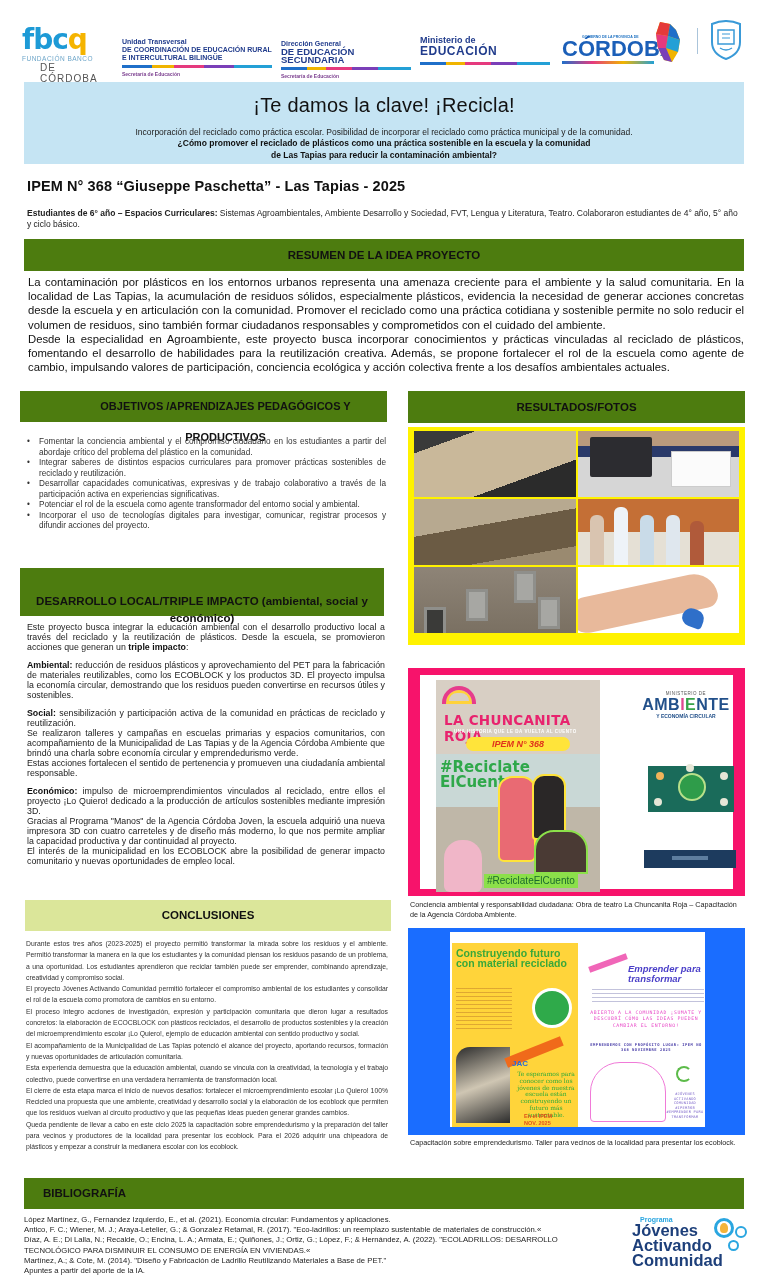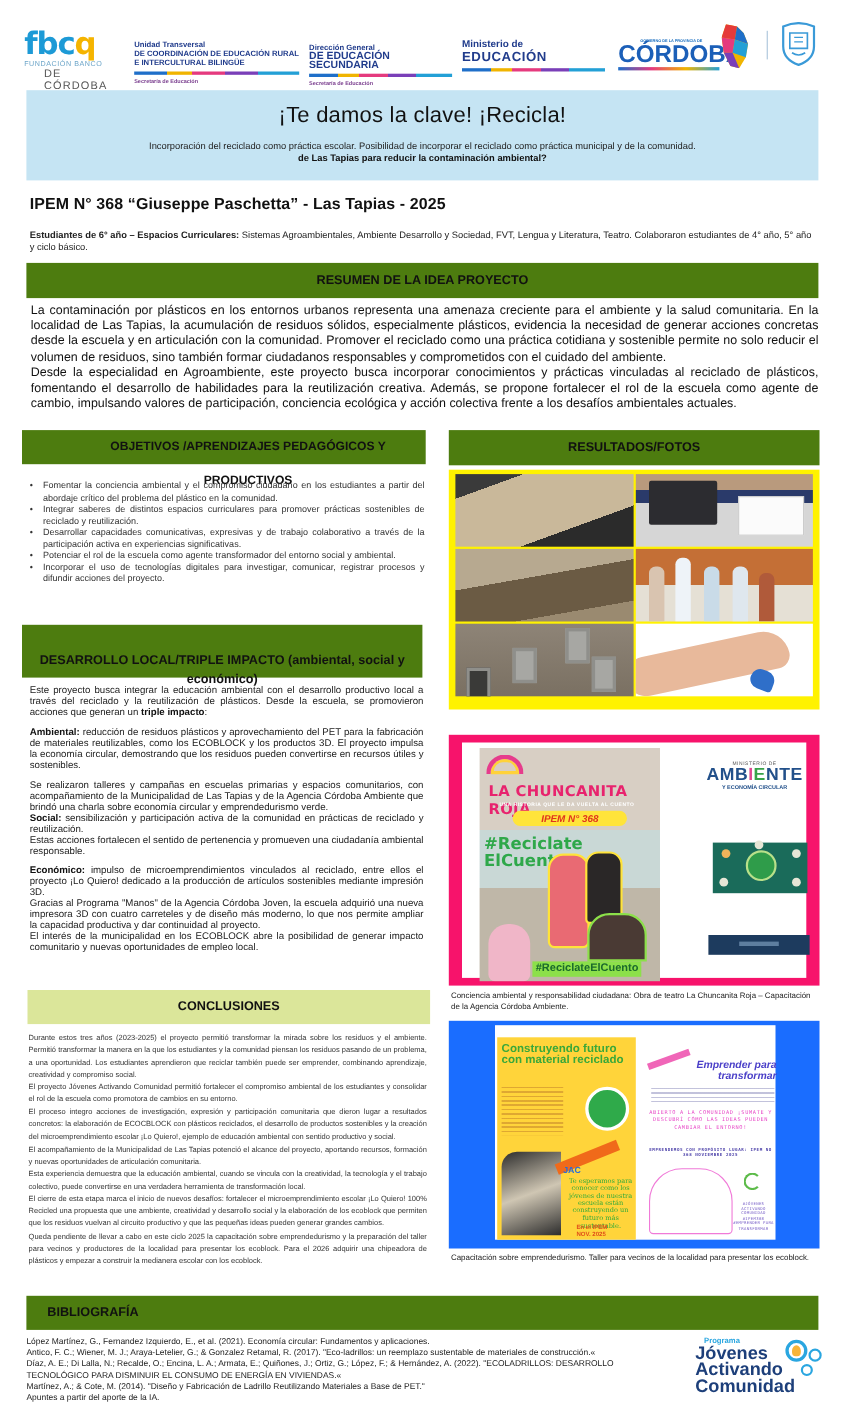--- a/index.html
+++ b/index.html
@@ -87,21 +87,21 @@
   .poster { position: absolute; left: 16px; top: 5px; width: 164px; height: 212px; background: linear-gradient(180deg,#d8cfc4 0 35%,#c9d8d6 35% 60%,#bfb7a8 60% 100%); overflow: hidden; }
   .poster .rainbow { position: absolute; left: 6px; top: 6px; width: 34px; height: 18px; border-radius: 18px 18px 0 0; border: 4px solid #e63c8c; border-bottom: none; box-shadow: 0 0 0 3px #ffd23a inset; }
   .poster .t1 { position: absolute; left: 8px; top: 32px; font-family: "DejaVu Sans", sans-serif; font-weight: bold; font-size: 13.5px; color: #e8236e; letter-spacing: 0.3px; }
   .poster .t2 { position: absolute; left: 18px; top: 49px; font-size: 4.5px; color: #fff; font-weight: bold; letter-spacing: 0.5px; }
   .poster .t3 { position: absolute; left: 30px; top: 57px; width: 104px; height: 14px; background: #ffe43a; border-radius: 8px; font-size: 9px; color: #e0341c; font-weight: bold; font-style: italic; text-align: center; line-height: 14px; }
   .poster .t4 { position: absolute; left: 4px; top: 80px; font-family: "DejaVu Sans", sans-serif; font-size: 15px; line-height: 15px; font-weight: bold; color: #2fa84a; }
   .poster .girl1 { position: absolute; left: 62px; top: 96px; width: 38px; height: 86px; background: #e96a73; border: 2px solid #ffe33a; border-radius: 14px 14px 6px 6px; }
   .poster .girl2 { position: absolute; left: 96px; top: 94px; width: 34px; height: 66px; background: #2a2727; border: 2px solid #ffe33a; border-radius: 12px 12px 4px 4px; }
   .poster .boy { position: absolute; left: 98px; top: 150px; width: 54px; height: 44px; background: #4a3a34; border: 2px solid #8ce04a; border-radius: 20px 20px 0 0; }
   .poster .pig { position: absolute; left: 8px; top: 160px; width: 38px; height: 52px; background: #f0b6c8; border-radius: 18px 18px 6px 6px; }
-  .poster .t5 { position: absolute; left: 48px; top: 194px; background: #8ce04a; font-size: 10px; font-weight: bold; color: #1b6a2c; padding: 0 3px; line-height: 14px; }
+  .poster .t5 { position: absolute; left: 48px; top: 194px; background: #8ce04a; font-size: 10px; font-weight: normal; color: #1b6a2c; padding: 0 3px; line-height: 14px; }
   .ambiente { position: absolute; left: 216px; top: 16px; width: 100px; text-align: center; }
   .ambiente .m1 { font-size: 4.5px; color: #555; letter-spacing: 0.5px; }
   .ambiente .m2 { font-size: 16px; font-weight: bold; color: #22508a; letter-spacing: 0.5px; line-height: 17px; }
   .ambiente .m2 .i1 { color: #e04891; }
   .ambiente .m2 .e1 { color: #38a34a; }
   .ambiente .m3 { font-size: 5px; font-weight: bold; color: #22508a; }
   .eco-img { position: absolute; left: 228px; top: 91px; width: 86px; height: 46px; background: #1a6b5a; }
   .eco-img .ring { position: absolute; left: 30px; top: 7px; width: 28px; height: 28px; border-radius: 50%; background: #2f9c4a; border: 2px solid #b8e08a; }
   .eco-img .dot { position: absolute; width: 8px; height: 8px; border-radius: 50%; background: #e6e6d6; }
   .ag-img { position: absolute; left: 224px; top: 175px; width: 92px; height: 18px; background: #1d3b5e; }
@@ -113,21 +113,21 @@
   .flyer1 { position: absolute; left: 2px; top: 11px; width: 126px; height: 184px; background: #ffd43a; }
   .flyer1 .ttl { position: absolute; left: 4px; top: 6px; width: 116px; font-size: 10.5px; line-height: 9.5px; font-weight: bold; color: #3aa83a; }
   .flyer1 .txt { position: absolute; left: 4px; top: 45px; width: 56px; height: 44px; background: repeating-linear-gradient(180deg,#c98a2c 0 1.5px,transparent 1.5px 4px); opacity: 0.6; }
   .flyer1 .badge { position: absolute; left: 80px; top: 45px; width: 40px; height: 40px; border-radius: 50%; background: #2faa4a; border: 3px solid #fff; }
   .flyer1 .photo { position: absolute; left: 4px; top: 104px; width: 54px; height: 76px; background: linear-gradient(160deg,#2c2c2c,#cfc6b3 50%,#2c2c2c); border-radius: 14px 0 0 0; }
   .flyer1 .arrow { position: absolute; left: 52px; top: 104px; width: 60px; height: 10px; background: #f06a1a; transform: rotate(-22deg); }
   .flyer1 .jac { position: absolute; left: 60px; top: 116px; font-size: 8px; font-weight: bold; color: #2a6cd8; }
   .flyer1 .msg { position: absolute; left: 64px; top: 128px; width: 60px; font-family: "DejaVu Serif", serif; font-size: 6px; line-height: 6.8px; color: #2faa3a; text-align: center; }
   .flyer1 .date { position: absolute; left: 72px; top: 170px; font-size: 5.5px; line-height: 7px; color: #e0501a; font-weight: bold; }
   .flyer2 { position: absolute; left: 134px; top: 10px; width: 122px; height: 184px; }
-  .flyer2 .ttl { position: absolute; left: 44px; top: 22px; width: 78px; font-size: 9.5px; line-height: 10px; font-weight: bold; font-style: italic; color: #4a3fc8; text-align: right; }
+  .flyer2 .ttl { position: absolute; left: 44px; top: 22px; width: 78px; font-size: 9.5px; line-height: 10px; font-weight: bold; font-style: italic; color: #4a3fc8; }
   .flyer2 .arr { position: absolute; left: 4px; top: 18px; width: 40px; height: 6px; background: #f066b8; transform: rotate(-20deg); }
   .flyer2 .txt { position: absolute; left: 8px; top: 47px; width: 112px; height: 16px; background: repeating-linear-gradient(180deg,#9a9ac4 0 1.2px,transparent 1.2px 4px); opacity: 0.6; }
   .flyer2 .pink { position: absolute; left: 4px; top: 68px; width: 116px; font-family: "DejaVu Sans Mono", monospace; font-size: 4.8px; line-height: 6.4px; color: #e84cc8; text-align: center; letter-spacing: 0.6px; }
   .flyer2 .purple { position: absolute; left: 4px; top: 100px; width: 116px; font-family: "DejaVu Sans Mono", monospace; font-size: 3.8px; line-height: 5px; color: #4a3fa8; font-weight: bold; text-align: center; letter-spacing: 0.5px; }
   .flyer2 .scene { position: absolute; left: 6px; top: 120px; width: 76px; height: 60px; border: 1px solid #f07ad8; border-radius: 30px 30px 4px 4px; }
   .flyer2 .tags { position: absolute; left: 80px; top: 150px; width: 42px; font-family: "DejaVu Sans Mono", monospace; font-size: 3.6px; line-height: 4.6px; color: #7a62c8; text-align: center; letter-spacing: 0.3px; }
   .flyer2 .recy { position: absolute; left: 92px; top: 124px; width: 16px; height: 16px; border-radius: 50%; border: 2px solid #5dbb4a; border-right-color: transparent; }
   .cap3 { left: 410px; top: 1138px; width: 336px; }
 
   
@@ -186,20 +186,21 @@
     <path d="M4 4 Q18 -2 32 4 L32 22 Q32 34 18 39 Q4 34 4 22 Z" fill="none" stroke="#3a9ad8" stroke-width="2"></path>
     <path d="M10 10 L26 10 L26 24 L10 24 Z" fill="none" stroke="#3a9ad8" stroke-width="1.5"></path>
     <path d="M12 28 Q18 32 24 28" fill="none" stroke="#3a9ad8" stroke-width="1.5"></path>
     <path d="M14 14 L22 14 M14 18 L22 18" stroke="#3a9ad8" stroke-width="1.2"></path>
   </svg>
 </div>
 
 <div class="hero">
   <h1>¡Te damos la clave! ¡Recicla!</h1>
   <div class="sub">Incorporación del reciclado como práctica escolar. Posibilidad de incorporar el reciclado como práctica municipal y de la comunidad.</div>
+  <div class="q">¿Cómo promover el reciclado de plásticos como una práctica sostenible en la escuela y la comunidad</div>
   <div class="q">de Las Tapias para reducir la contaminación ambiental?</div>
 </div>
 
 <div class="school">IPEM N° 368 “Giuseppe Paschetta” - Las Tapias - 2025</div>
 <div class="students"><b>Estudiantes de 6° año – Espacios Curriculares:</b><span> Sistemas Agroambientales, Ambiente Desarrollo y Sociedad, FVT, Lengua y Literatura, Teatro. Colaboraron estudiantes de 4° año, 5° año y ciclo básico.</span></div>
 
 <div class="section-bar resumen-bar">RESUMEN DE LA IDEA PROYECTO</div>
 <div class="resumen">
   <div>La contaminación por plásticos en los entornos urbanos representa una amenaza creciente para el ambiente y la salud comunitaria. En la localidad de Las Tapias, la acumulación de residuos sólidos, especialmente plásticos, evidencia la necesidad de generar acciones concretas desde la escuela y en articulación con la comunidad. Promover el reciclado como una práctica cotidiana y sostenible permite no solo reducir el volumen de residuos, sino también formar ciudadanos responsables y comprometidos con el cuidado del ambiente.</div>
   <div>Desde la especialidad en Agroambiente, este proyecto busca incorporar conocimientos y prácticas vinculadas al reciclado de plásticos, fomentando el desarrollo de habilidades para la reutilización creativa. Además, se propone fortalecer el rol de la escuela como agente de cambio, impulsando valores de participación, conciencia ecológica y acción colectiva frente a los desafíos ambientales actuales.</div>
@@ -211,22 +212,22 @@
   <li>Integrar saberes de distintos espacios curriculares para promover prácticas sostenibles de reciclado y reutilización.</li>
   <li>Desarrollar capacidades comunicativas, expresivas y de trabajo colaborativo a través de la participación activa en experiencias significativas.</li>
   <li>Potenciar el rol de la escuela como agente transformador del entorno social y ambiental.</li>
   <li>Incorporar el uso de tecnologías digitales para investigar, comunicar, registrar procesos y difundir acciones del proyecto.</li>
 </ul>
 
 <div class="section-bar des-bar">DESARROLLO LOCAL/TRIPLE IMPACTO (ambiental, social y económico)</div>
 <div class="desarrollo">
   <p><span>Este proyecto busca integrar la educación ambiental con el desarrollo productivo local a través del reciclado y la reutilización de plásticos. Desde la escuela, se promovieron acciones que generan un </span><b>triple impacto</b><span>:</span></p>
   <p><b>Ambiental:</b><span> reducción de residuos plásticos y aprovechamiento del PET para la fabricación de materiales reutilizables, como los ECOBLOCK y los productos 3D. El proyecto impulsa la economía circular, demostrando que los residuos pueden convertirse en recursos útiles y sostenibles.</span></p>
+  <p class="tight"><b>Social:</b><span> sensibilización y participación activa de la comunidad en prácticas de reciclado y reutilización.</span></p>
   <p class="tight">Se realizaron talleres y campañas en escuelas primarias y espacios comunitarios, con acompañamiento de la Municipalidad de Las Tapias y de la Agencia Córdoba Ambiente que brindó una charla sobre economía circular y emprendedurismo verde.</p>
-  <p class="tight"><b>Social:</b><span> sensibilización y participación activa de la comunidad en prácticas de reciclado y reutilización.</span></p>
   <p> Estas acciones fortalecen el sentido de pertenencia y promueven una ciudadanía ambiental responsable.</p>
   <p class="tight"><b>Económico:</b><span> impulso de microemprendimientos vinculados al reciclado, entre ellos el proyecto ¡Lo Quiero! dedicado a la producción de artículos sostenibles mediante impresión 3D.</span></p>
   <p class="tight">Gracias al Programa "Manos" de la Agencia Córdoba Joven, la escuela adquirió una nueva impresora 3D con cuatro carreteles y de diseño más moderno, lo que nos permite ampliar la capacidad productiva y dar continuidad al proyecto.</p>
   <p class="tight">El interés de la municipalidad en los ECOBLOCK abre la posibilidad de generar impacto comunitario y nuevas oportunidades de empleo local.</p>
 </div>
 
 <div class="section-bar conc-bar">CONCLUSIONES</div>
 <div class="conclusiones">
   <div>Durante estos tres años (2023-2025) el proyecto permitió transformar la mirada sobre los residuos y el ambiente. Permitió transformar la manera en la que los estudiantes y la comunidad piensan los residuos pasando de un problema, a una oportunidad.  Los estudiantes aprendieron que reciclar también puede ser emprender, combinando aprendizaje, creatividad y compromiso social.</div>
   <div>El proyecto Jóvenes Activando Comunidad permitió fortalecer el compromiso ambiental de los estudiantes y consolidar el rol de la escuela como promotora de cambios en su entorno.</div>

